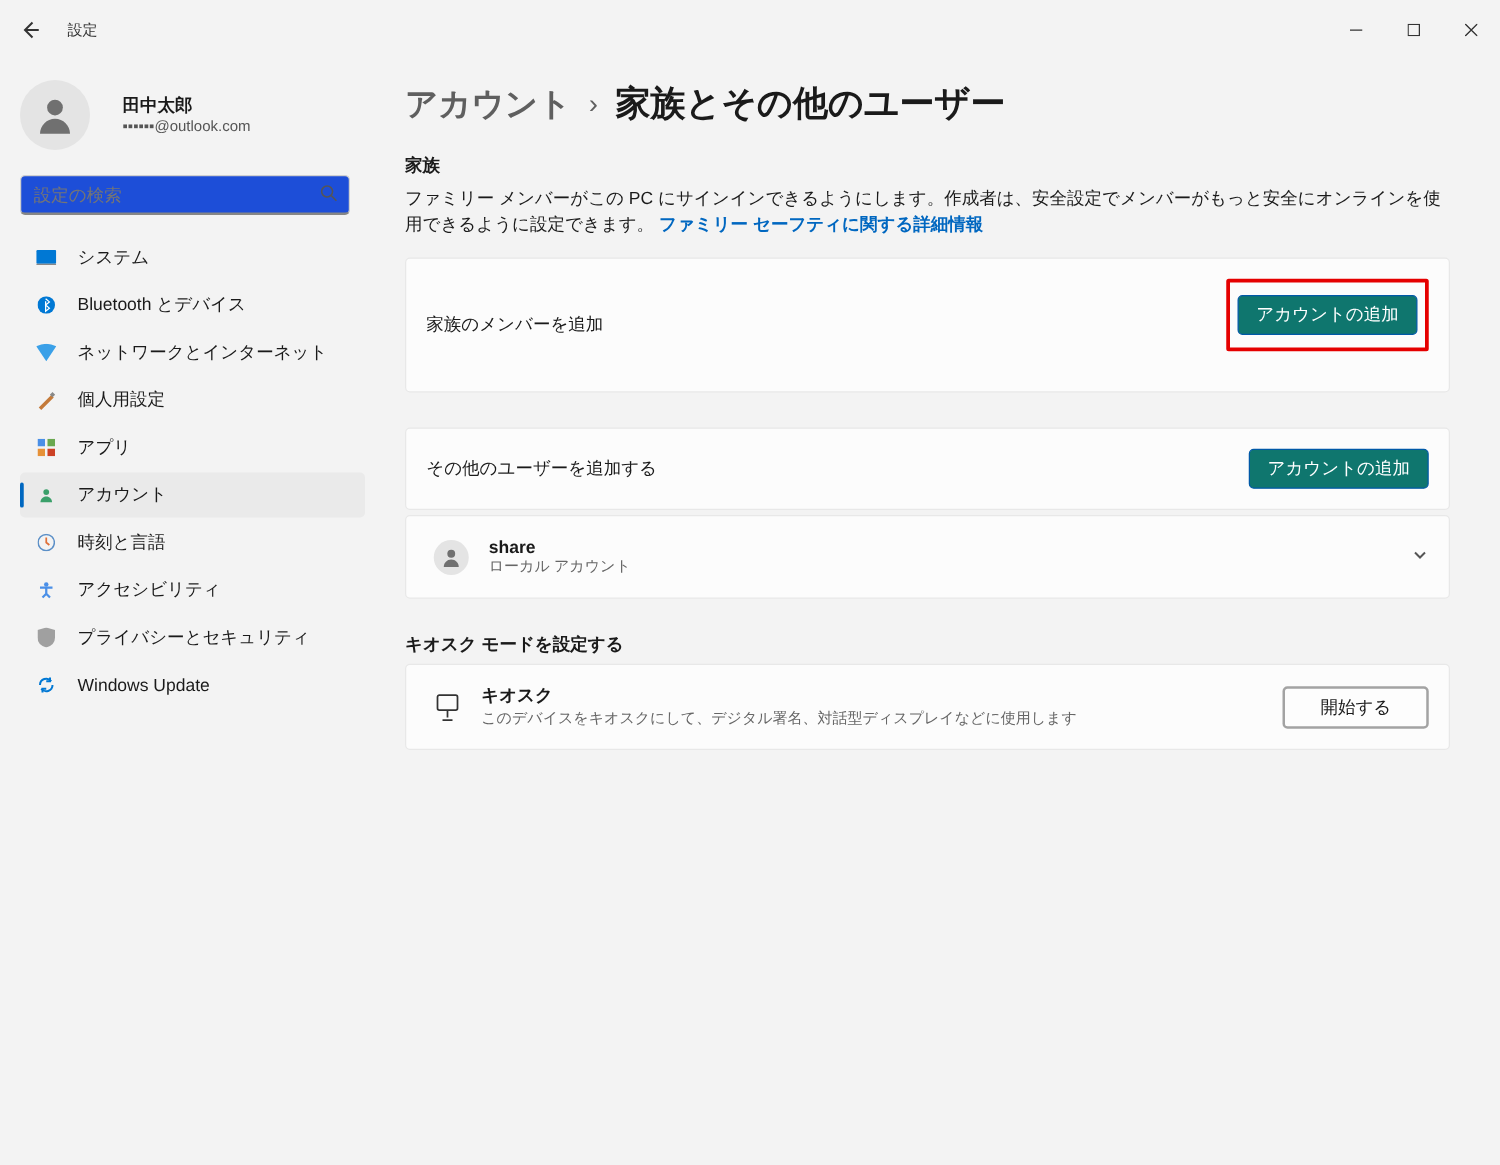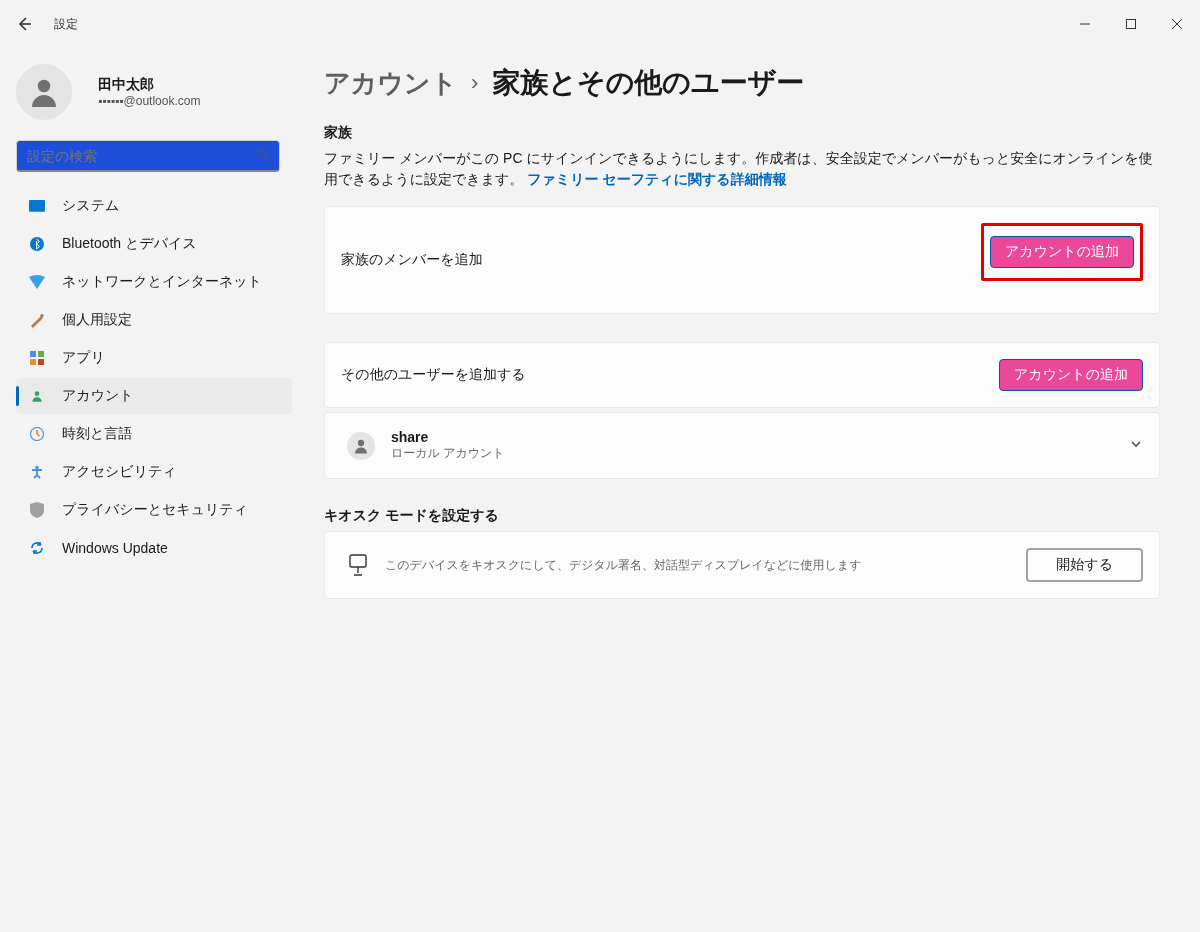--- a/index.html
+++ b/index.html
@@ -149,21 +149,21 @@
       padding: 16px 16px;
       display: flex;
       align-items: center;
       justify-content: space-between;
       margin-bottom: 4px;
     }
     .card-left { display: flex; align-items: center; gap: 16px; }
     .card-title { font-size: 14px; }
     .card-sub { font-size: 12px; color: #666; }
     .btn-primary {
-      background: #ec4899;
+      background: #0f766e;
       color: #fff;
       border: 1px solid #0059a7;
       border-radius: 4px;
       padding: 6px 14px;
       font-size: 14px;
       cursor: pointer;
       font-family: inherit;
     }
     .btn-secondary {
       background: #fdfdfd;
@@ -411,20 +411,21 @@
       <div class="section-heading">キオスク モードを設定する</div>
       <div class="card">
         <div class="card-left">
           <div class="kiosk-icon">
             <svg width="20" height="22" viewBox="0 0 20 22">
                 <rect x="2" y="1" width="16" height="12" rx="1.5" stroke="#333" stroke-width="1.4" fill="none"></rect>
                 <path d="M10 13 V19 M6 21 H14" stroke="#333" stroke-width="1.4"></path>
               </svg>
           </div>
           <div>
+            <div class="card-title" style="font-weight:600">キオスク</div>
             <div class="card-sub">このデバイスをキオスクにして、デジタル署名、対話型ディスプレイなどに使用します</div>
           </div>
         </div>
         <button class="btn-secondary">開始する</button>
       </div>
     </div>
   </main>
 </div>
 
 </body></html>

